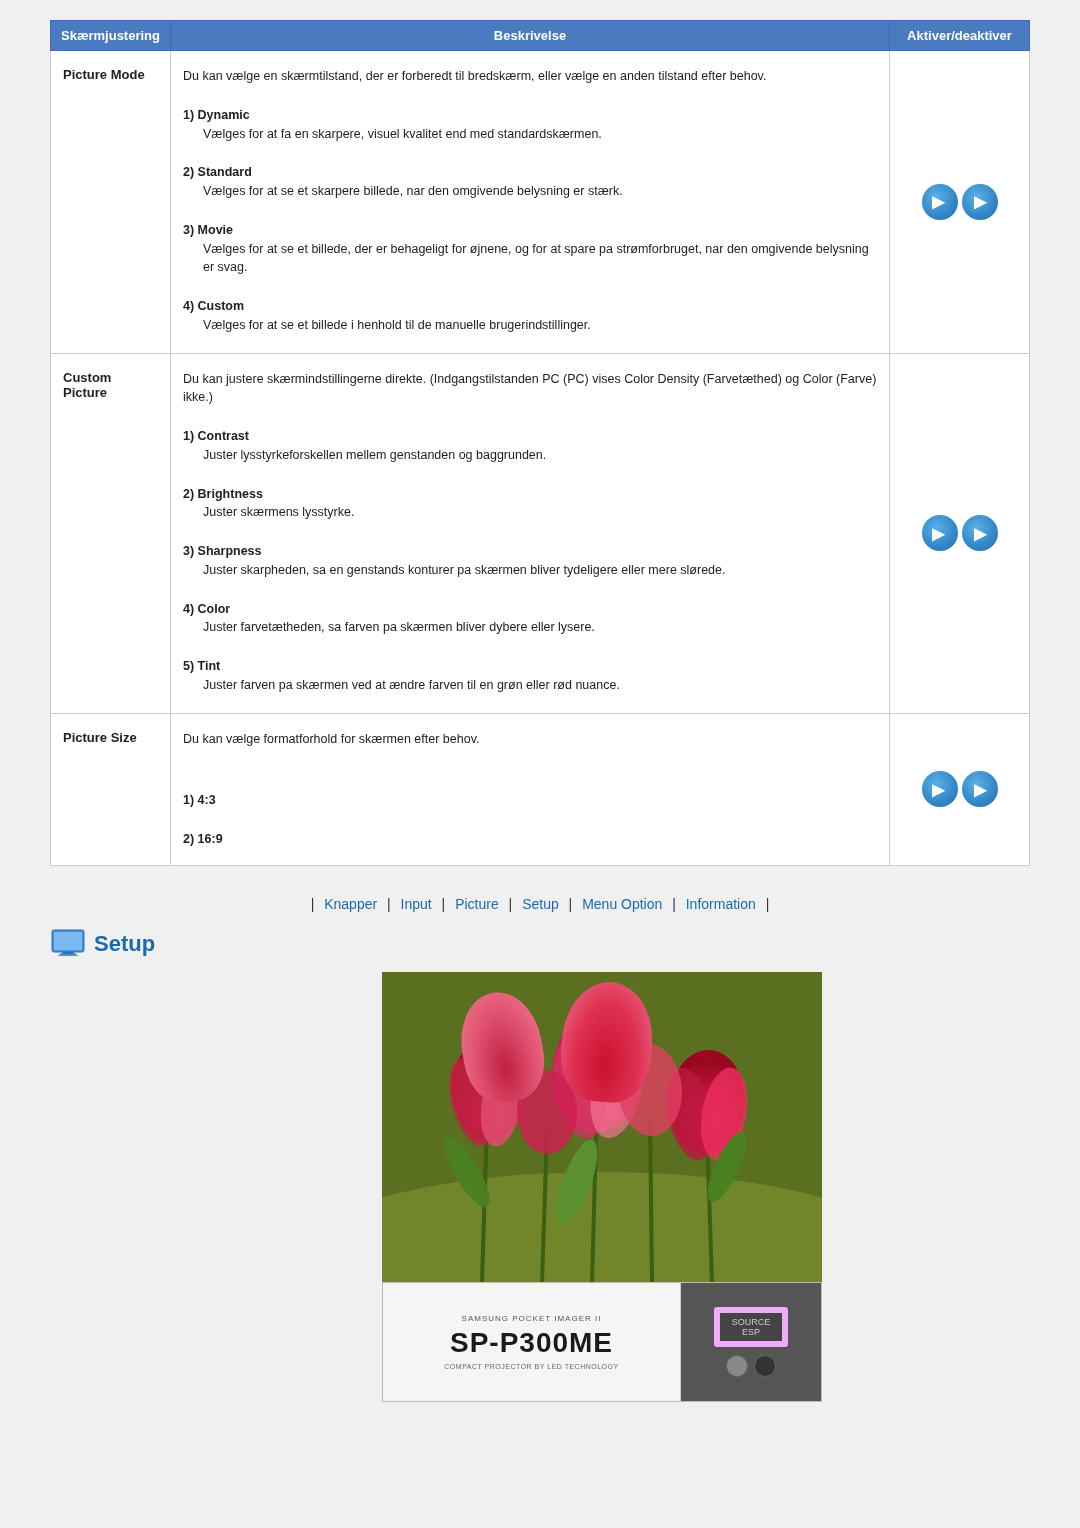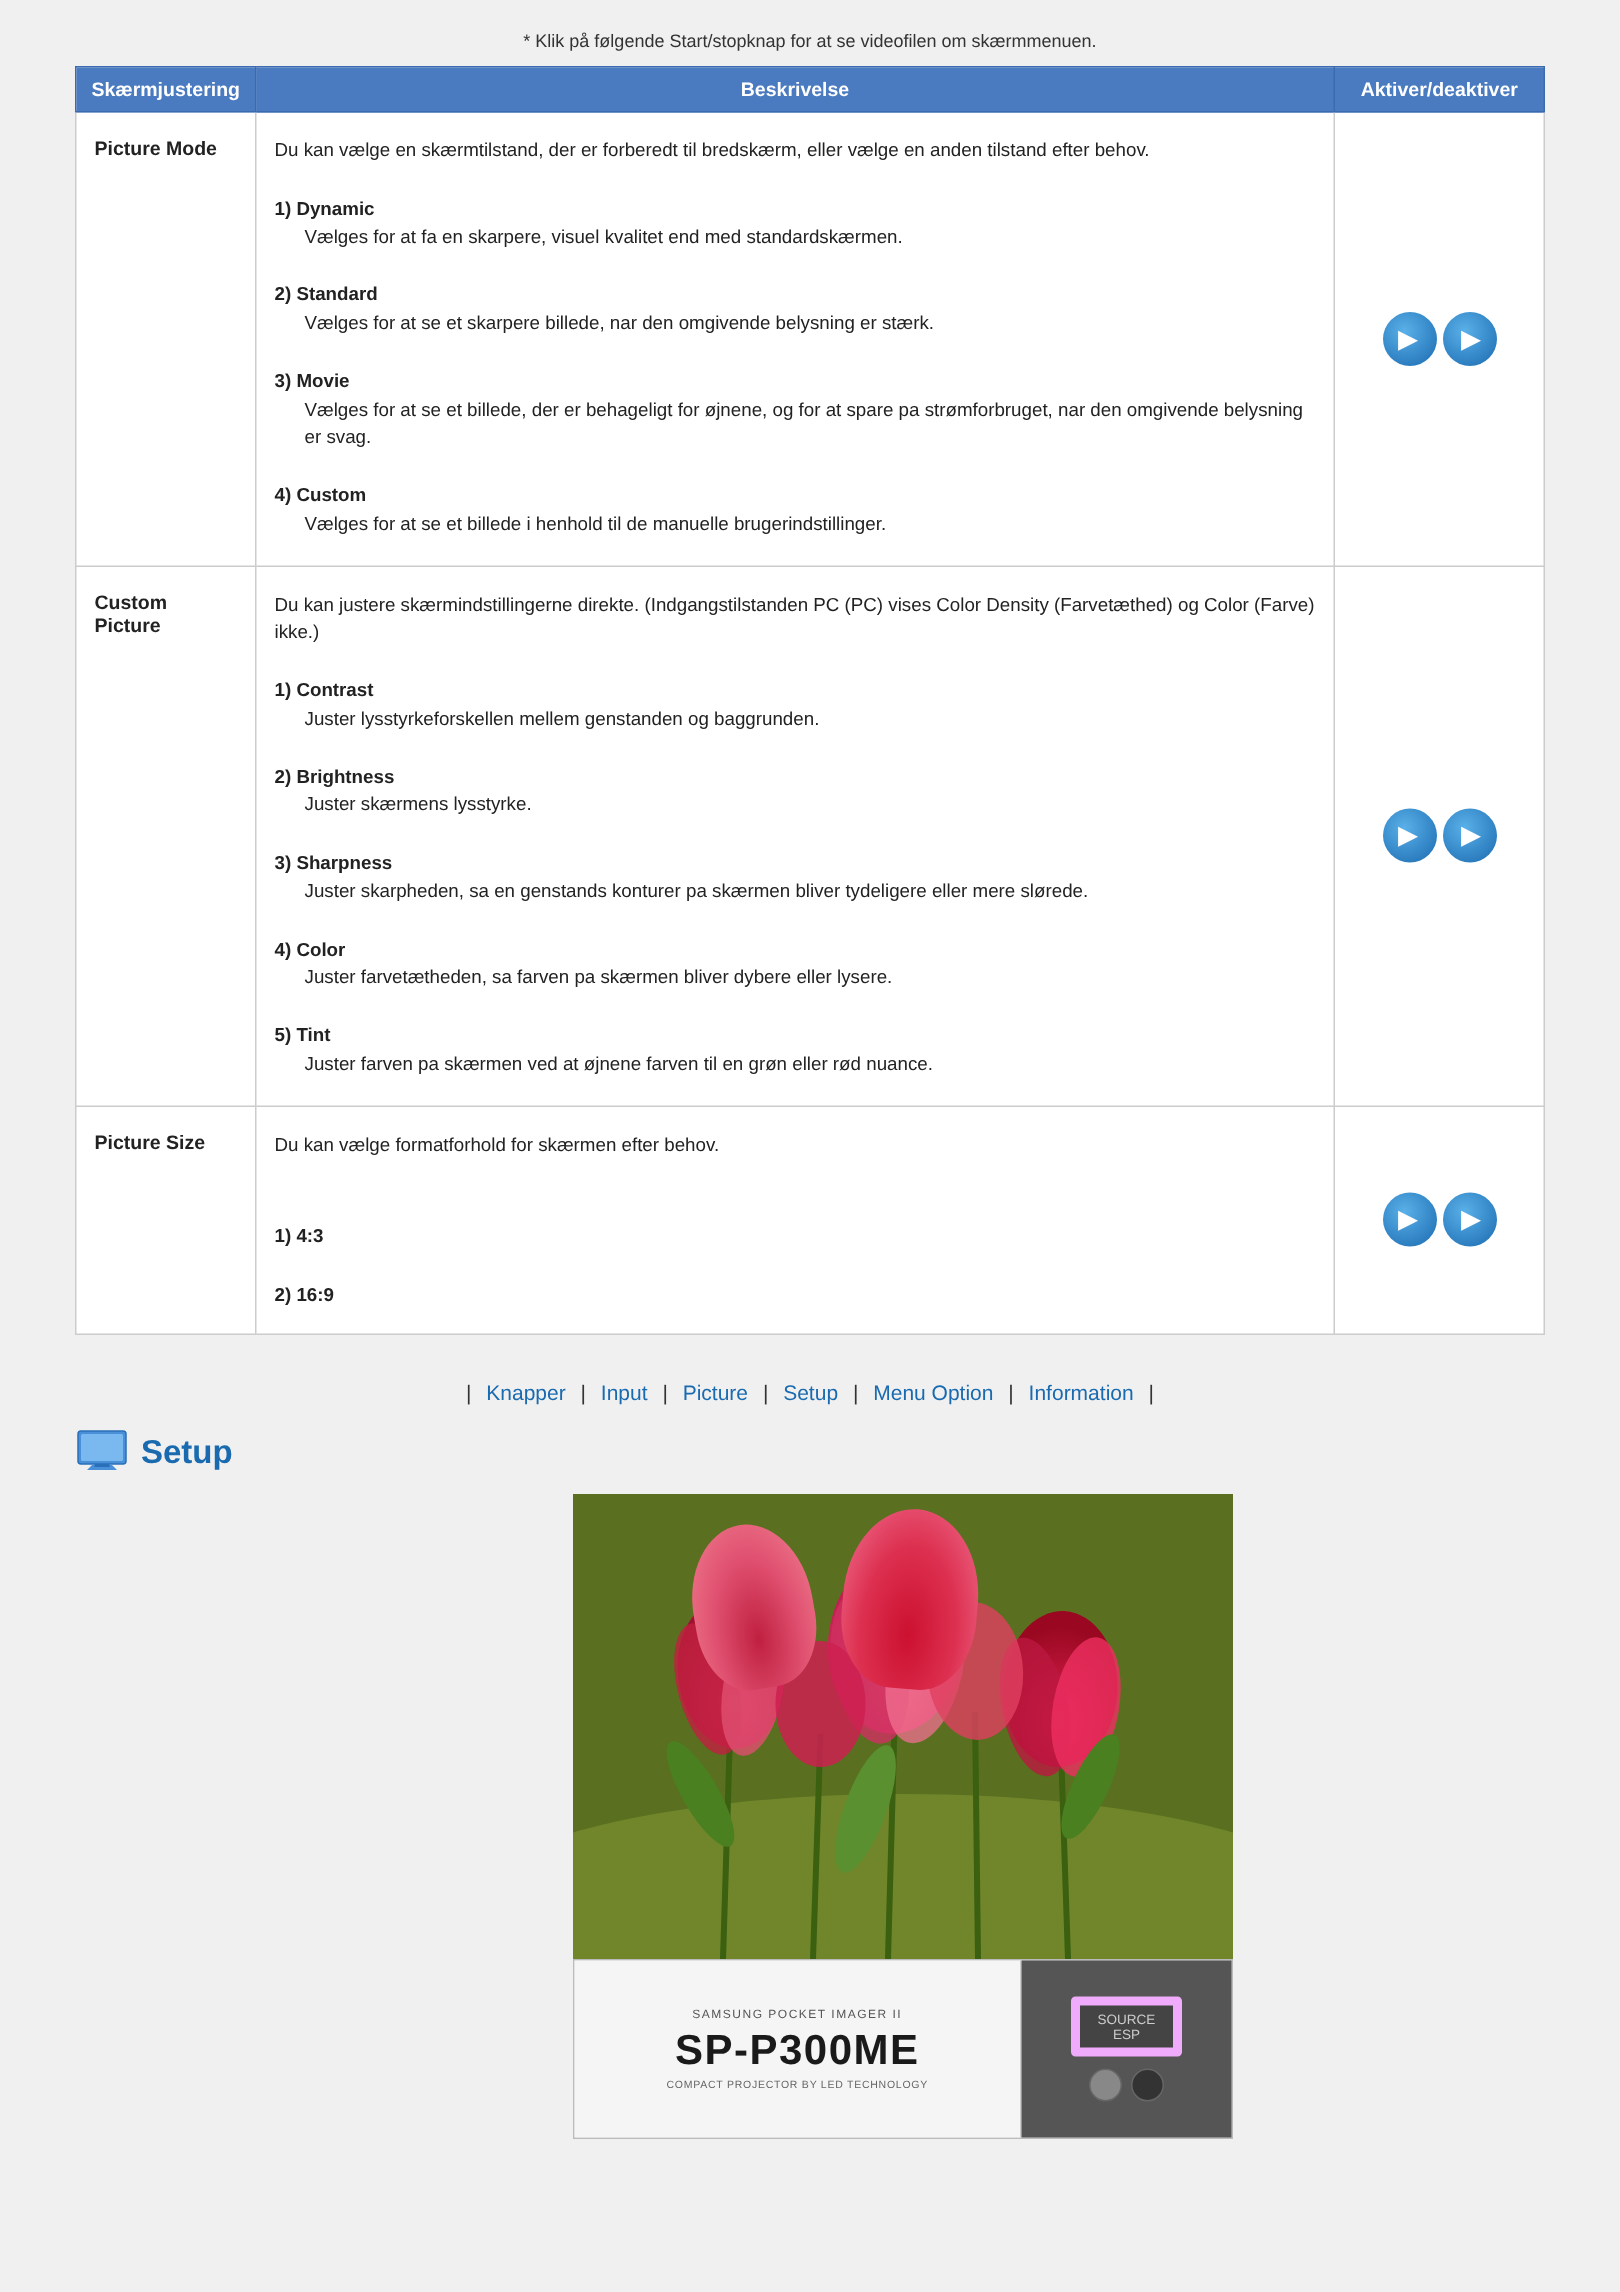--- a/index.html
+++ b/index.html
@@ -234,21 +234,20 @@
       background: #888;
       border: 1px solid #666;
     }
     .ctrl-btn.dark { background: #333; }
   </style>
 </head>
 <body>
 
 <div class="page-wrapper">
 
-  <div class="top-note">* Klik på følgende Start/stopknap for at se videofilen om skærmmenuen.</div>
 
   <table class="main-table">
     <thead>
       <tr>
         <th>Skærmjustering</th>
         <th>Beskrivelse</th>
         <th>Aktiver/deaktiver</th>
       </tr>
     </thead>
     <tbody>
@@ -284,21 +283,21 @@
           <p>Du kan justere skærmindstillingerne direkte. (Indgangstilstanden PC (PC) vises Color Density (Farvetæthed) og Color (Farve) ikke.)</p>
           <span class="item-title">1) Contrast</span>
           <span class="item-sub">Juster lysstyrkeforskellen mellem genstanden og baggrunden.</span>
           <span class="item-title">2) Brightness</span>
           <span class="item-sub">Juster skærmens lysstyrke.</span>
           <span class="item-title">3) Sharpness</span>
           <span class="item-sub">Juster skarpheden, sa en genstands konturer pa skærmen bliver tydeligere eller mere slørede.</span>
           <span class="item-title">4) Color</span>
           <span class="item-sub">Juster farvetætheden, sa farven pa skærmen bliver dybere eller lysere.</span>
           <span class="item-title">5) Tint</span>
-          <span class="item-sub">Juster farven pa skærmen ved at øjnene farven til en grøn eller rød nuance.</span>
+          <span class="item-sub">Juster farven pa skærmen ved at ændre farven til en grøn eller rød nuance.</span>
         </td>
         <td>
           <div class="btn-group">
             <div class="nav-btn nav-btn-left">
               <span class="arrow">▶</span>
             </div>
             <div class="nav-btn nav-btn-right">
               <span class="arrow">▶</span>
             </div>
           </div>

